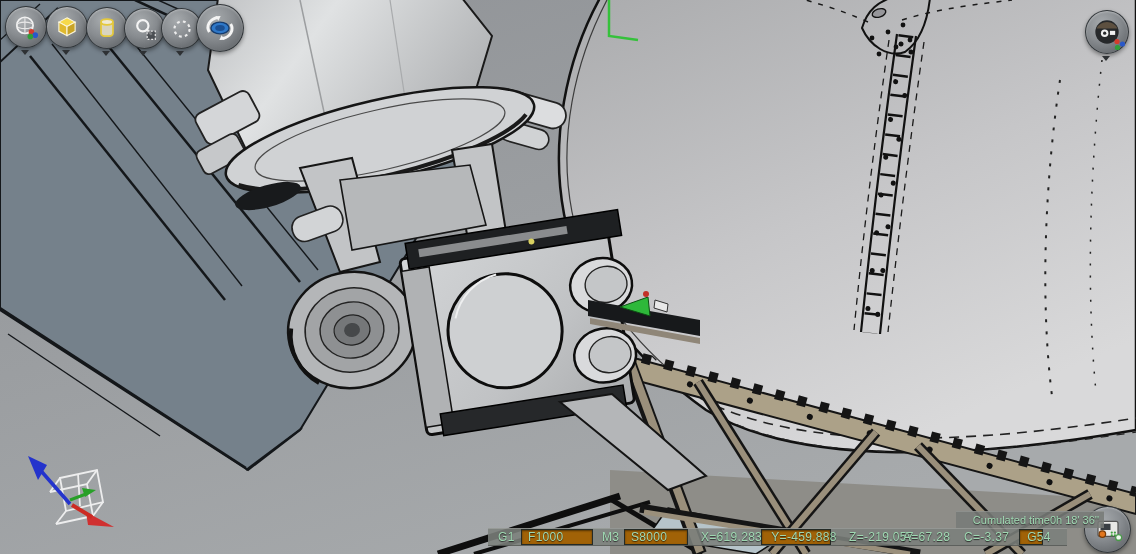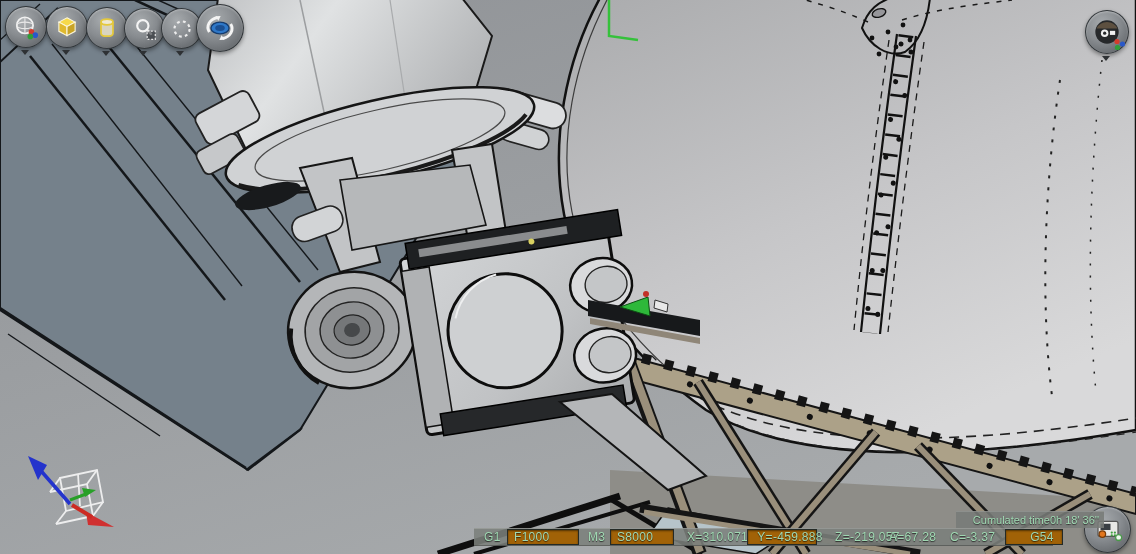--- a/index.html
+++ b/index.html
@@ -19,21 +19,21 @@
   }
   .btn svg{display:block;}
   .drop{
     position:absolute;width:0;height:0;
     border-left:4px solid transparent;border-right:4px solid transparent;
     border-top:5px solid #2e3134;
   }
   .badge{position:absolute;right:2px;bottom:2px;}
   
   #status-bar{
-    position:absolute;left:474px;top:528px;width:579px;height:18px;
+    position:absolute;left:488px;top:528px;width:579px;height:18px;
     background:rgba(123,127,123,.88);
     box-shadow:inset 0 1px 0 rgba(255,255,255,.18), inset 0 -1px 0 rgba(0,0,0,.25);
   }
   .seg{
     position:absolute;top:0;height:18px;display:flex;align-items:center;
     color:#9fd8b2;font-size:12px;letter-spacing:.3px;white-space:nowrap;
     text-shadow:0 1px 1px rgba(0,0,0,.65);
   }
   .valbox{
     background:#a16207;border:1px solid #242a26;box-sizing:border-box;
@@ -334,19 +334,19 @@
 <div id="timer-bar">
   <span id="timer-label">Cumulated time</span>
   <span id="timer-value">0h 18' 36''</span>
 </div>
 
 <div id="status-bar">
   <span class="seg" style="left:10px;">G1</span>
   <span class="seg valbox" style="left:33px;width:72px;">F1000</span>
   <span class="seg" style="left:114px;">M3</span>
   <span class="seg valbox" style="left:136px;width:64px;">S8000</span>
-  <span class="seg" style="left:213px;">X=310.071</span>
+  <span class="seg" style="left:213px;">X=619.283</span>
   <span class="seg valbox center" style="left:273px;width:70px;">Y=-459.888</span>
   <span class="seg" style="left:361px;">Z=-219.057</span>
   <span class="seg" style="left:415px;text-align:center;">A=67.28</span>
   <span class="seg" style="left:476px;">C=-3.37</span>
-  <span class="seg valbox center" style="left:531px;width:58px;">G54</span>
+  <span class="seg valbox center" style="left:531px;width:24px;">G54</span>
 </div>
 
 </body></html>

